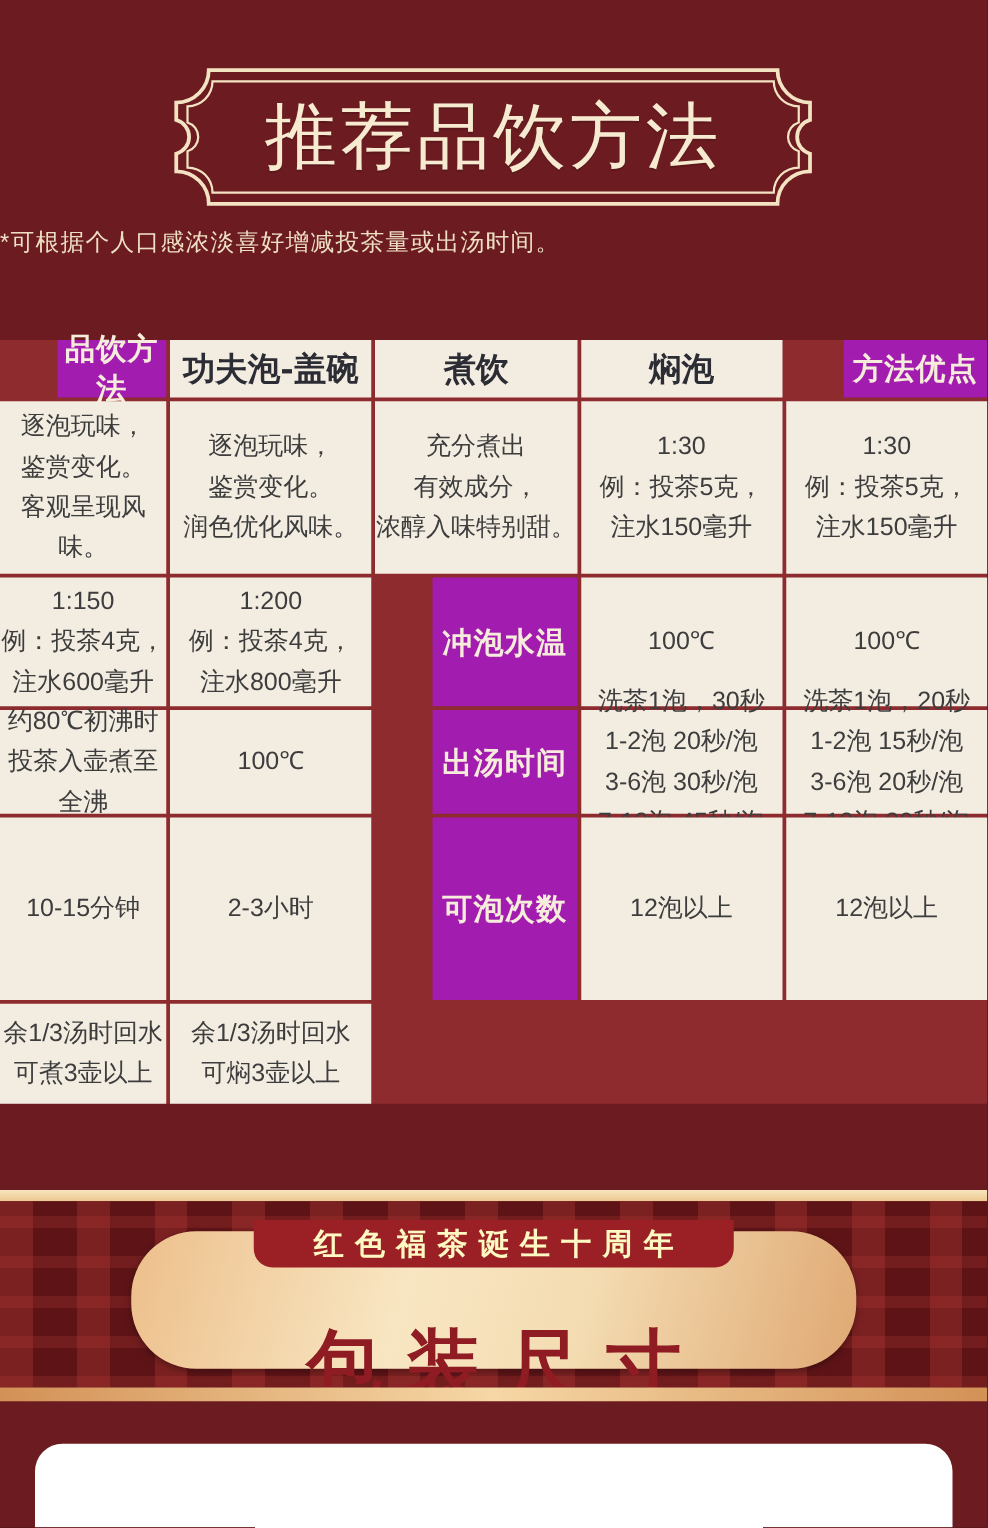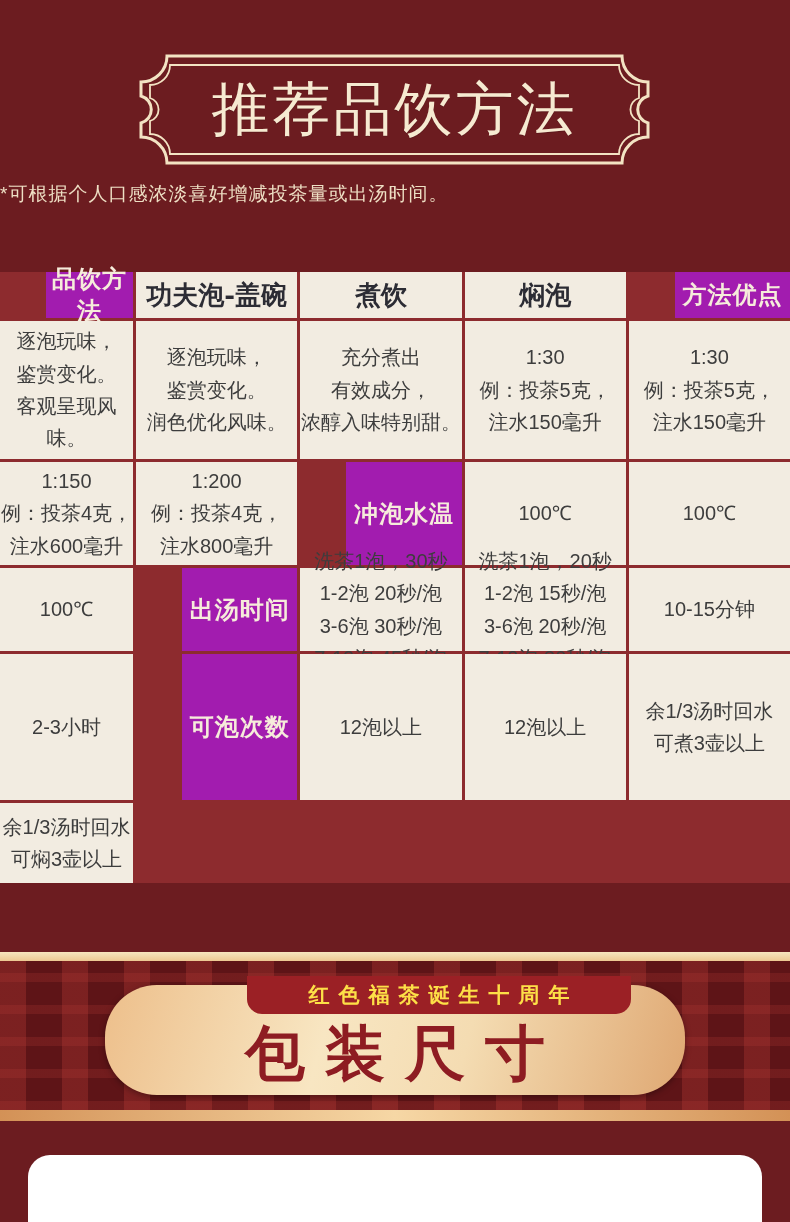--- a/index.html
+++ b/index.html
@@ -61,25 +61,25 @@
     position:absolute;left:105px;top:985px;width:580px;height:110px;
     border-radius:52px;
     background:linear-gradient(105deg,#EDBF8B,#F8E6C2 38%,#F4DCB2 62%,#DFA873);
     box-shadow:0 2px 6px rgba(0,0,0,.35);
   }
   .badge{
     position:absolute;left:203px;top:976px;width:384px;height:38px;
     background:#9B2025;border-radius:0 0 15px 15px;
     display:flex;align-items:center;justify-content:center;
     font-family:"DejaVu Serif","Liberation Serif",serif;
-    font-size:21px;font-weight:bold;color:#fde047;
-    letter-spacing:9px;text-indent:9px;margin-left:44px;
+    font-size:24px;font-weight:bold;color:#fef9c3;
+    letter-spacing:9px;text-indent:9px;
   }
   .pack-title{
-    position:absolute;left:105px;top:1014px;width:580px;height:81px;
+    position:absolute;left:105px;top:1052px;width:580px;height:81px;
     display:flex;align-items:center;justify-content:center;
     font-family:"DejaVu Serif","Liberation Serif",serif;
     font-size:60px;font-weight:bold;color:#8E1C22;
     letter-spacing:20px;text-indent:20px;
   }
   .white-sheet{
     position:absolute;left:28px;top:1155px;width:734px;height:67px;
     background:#FFFFFF;border-radius:22px 22px 0 0;
   }
 </style>
@@ -124,20 +124,22 @@
     <div class="cell pre">1:150
 例：投茶4克，
 注水600毫升</div>
     <div class="cell pre">1:200
 例：投茶4克，
 注水800毫升</div>
 
     <div class="lcell pre">冲泡水温</div>
     <div class="cell pre">100℃</div>
     <div class="cell pre">100℃</div>
+    <div class="cell pre">约80℃初沸时
+投茶入壶煮至全沸</div>
     <div class="cell pre">100℃</div>
 
     <div class="lcell pre">出汤时间</div>
     <div class="cell pre">洗茶1泡，30秒
 1-2泡 20秒/泡
 3-6泡 30秒/泡
 7-12泡 45秒/泡</div>
     <div class="cell pre">洗茶1泡，20秒
 1-2泡 15秒/泡
 3-6泡 20秒/泡

